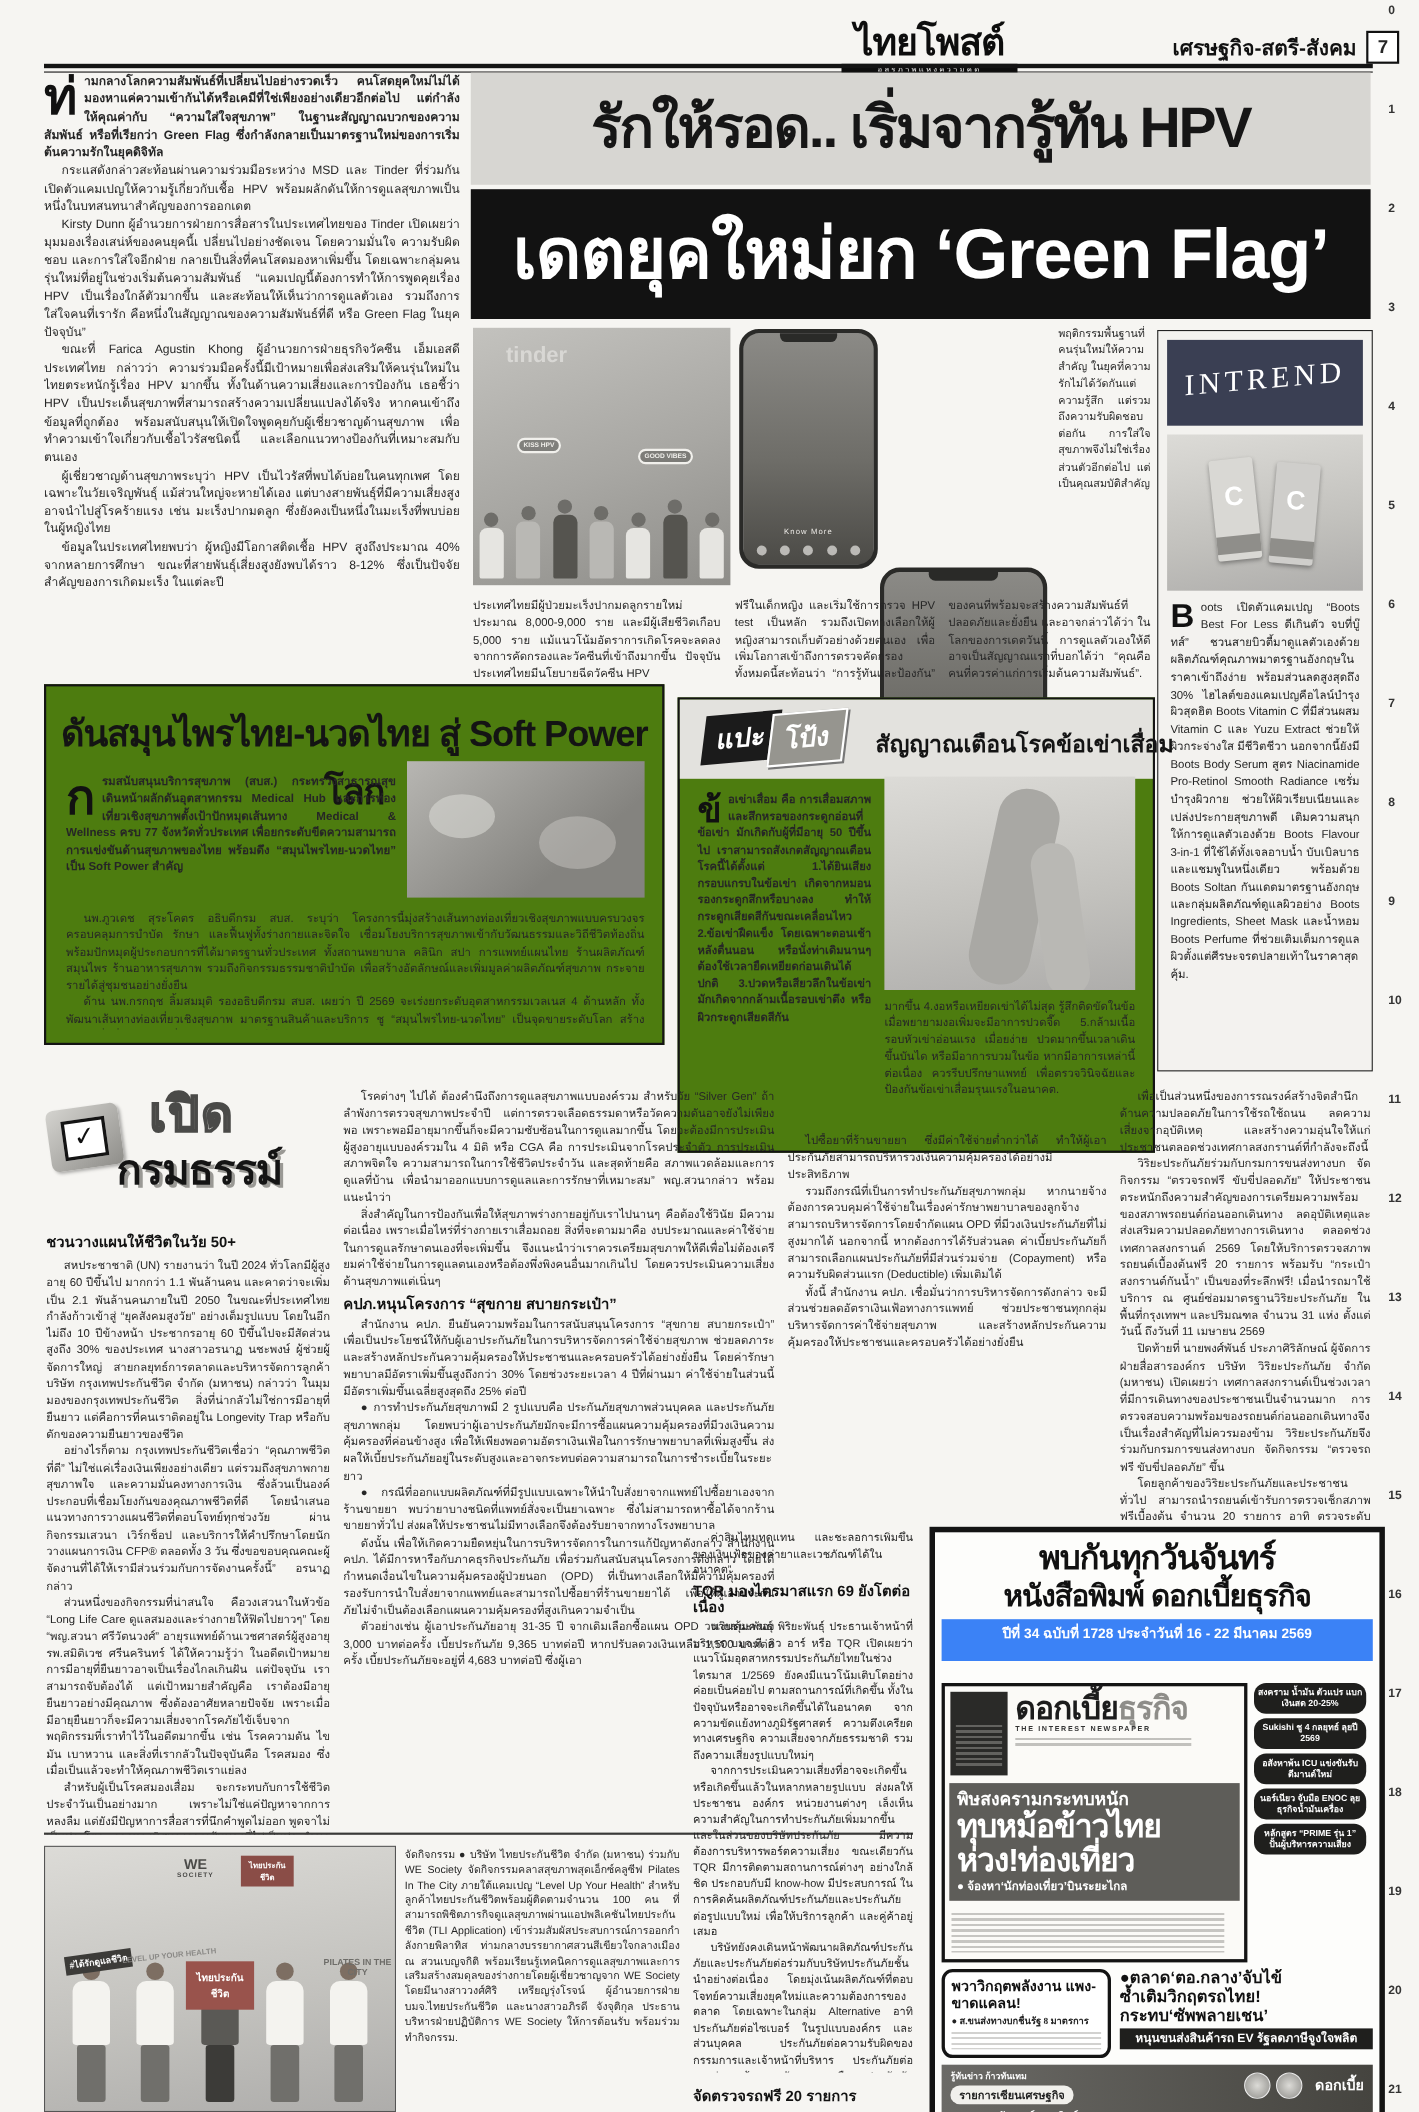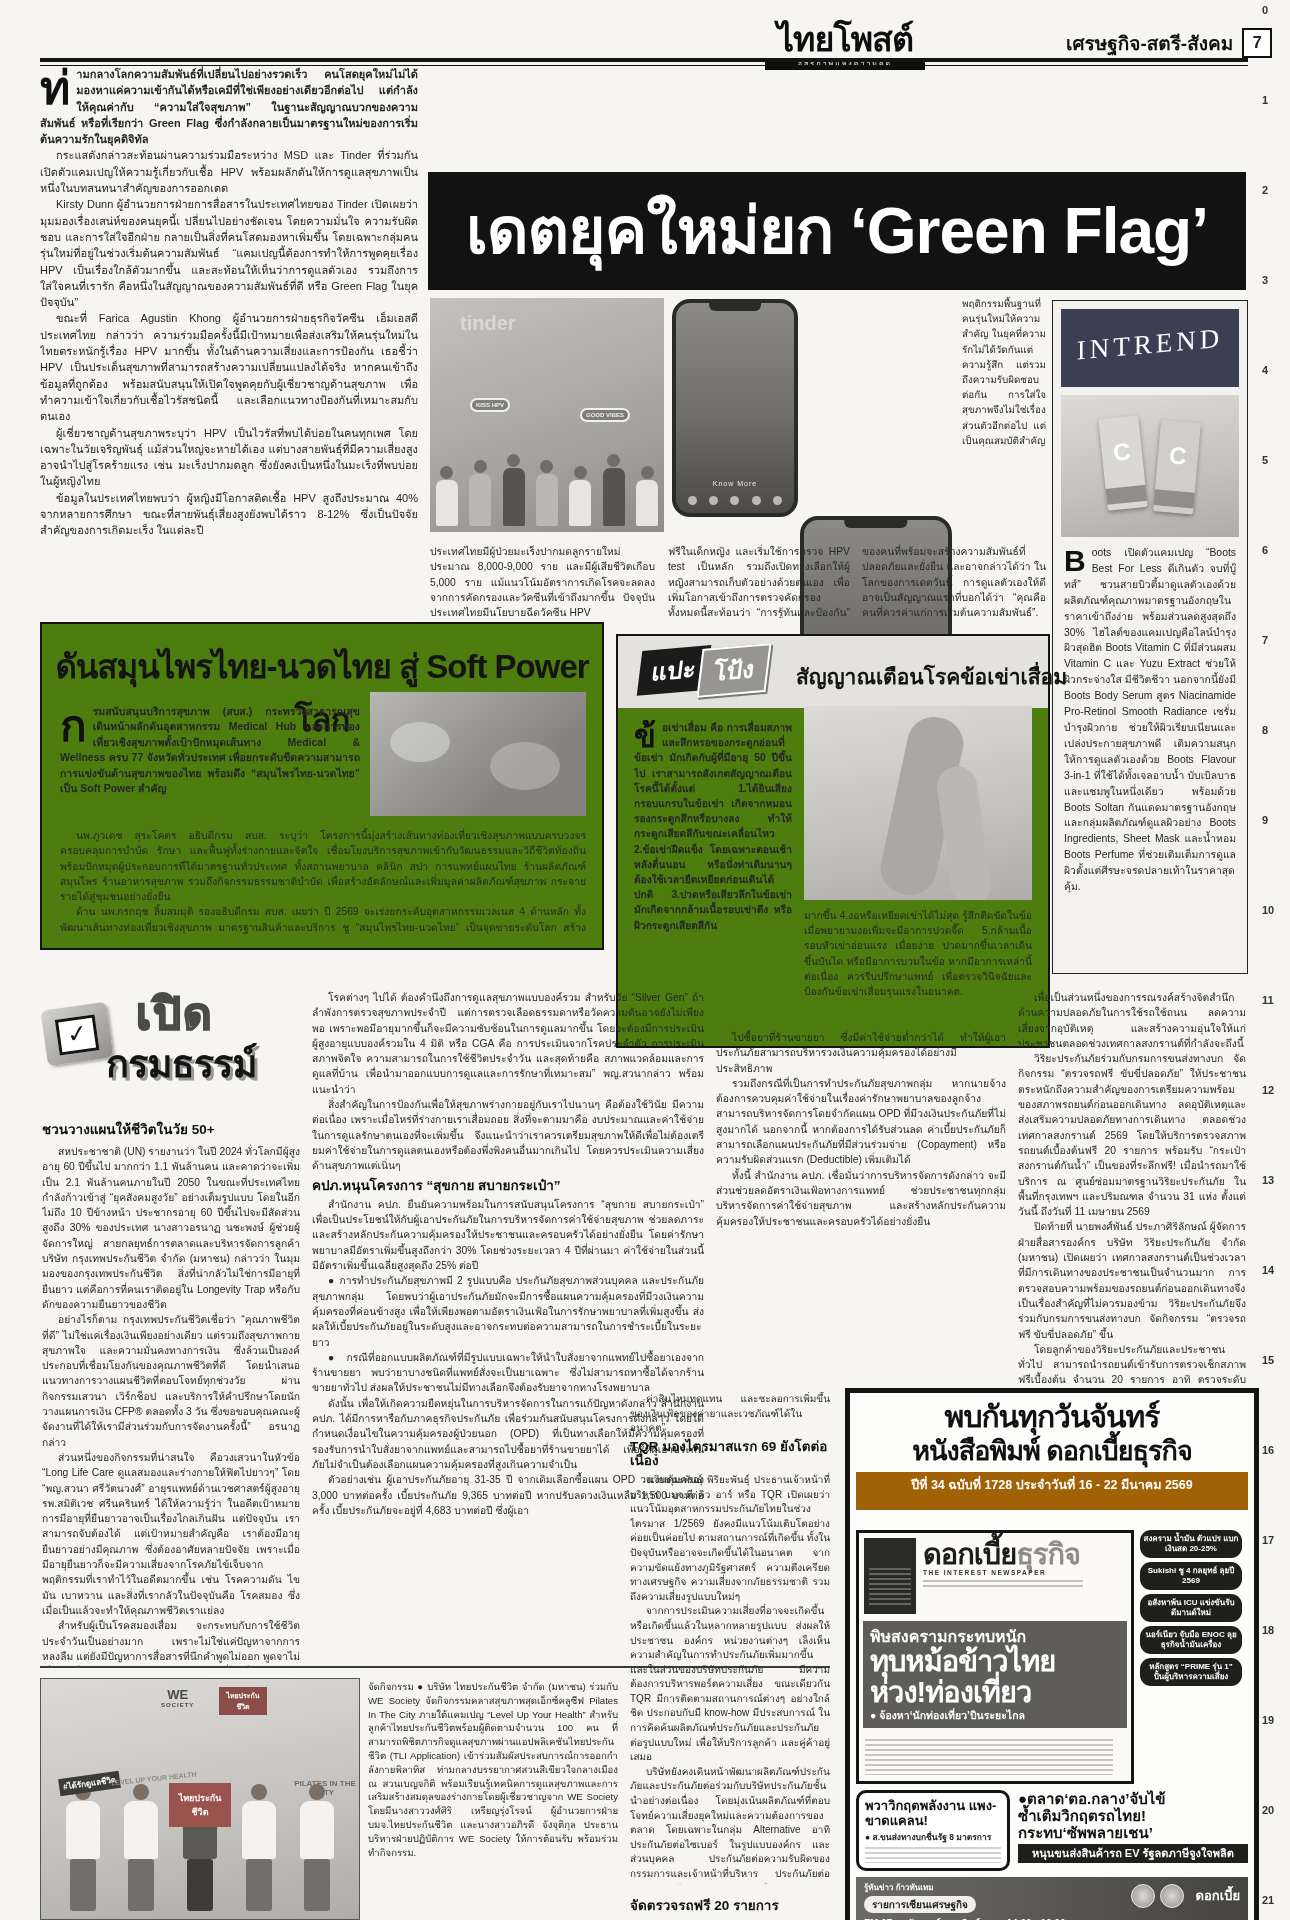--- a/index.html
+++ b/index.html
@@ -57,34 +57,34 @@
   
   .clipboard{width:66px;height:56px;background:linear-gradient(145deg,#d4d3cf,#8f8e8a);border-radius:7px;transform:rotate(-8deg);position:relative;box-shadow:2px 2px 3px rgba(0,0,0,.3);}
   .clipboard .chk{position:absolute;left:13px;top:11px;width:34px;height:30px;background:#fff;border:3px solid #141414;font-size:24px;font-weight:900;line-height:28px;text-align:center;color:#111;}
   .op-open{font-size:44px;font-weight:900;color:#e8e7e3;-webkit-text-stroke:2px #4a4a48;letter-spacing:2px;line-height:40px;}
   .op-word{font-size:38px;font-weight:900;color:#141414;text-shadow:3px 3px 0 #9a9995;letter-spacing:-1px;line-height:36px;}
   .subhead{font-size:13.5px;font-weight:800;color:#111;margin:4px 0;}
   
   .ad{border:5px solid #141414;background:#fdfdfb;}
   .ad-t1{font-size:30px;font-weight:900;text-align:center;letter-spacing:-1px;line-height:36px;color:#111;}
   .ad-t2{font-size:27px;font-weight:900;text-align:center;letter-spacing:-1px;line-height:32px;color:#111;}
-  .ad-datebar{background:#a16207;color:#fff;font-size:12.5px;font-weight:700;text-align:center;height:38px;line-height:26px;margin-top:5px;}
+  .ad-datebar{background:#3b82f6;color:#fff;font-size:12.5px;font-weight:700;text-align:center;height:38px;line-height:26px;margin-top:5px;}
   .mini{border:3px solid #141414;background:#fbfaf7;position:relative;}
   .mini-mast{font-size:29px;font-weight:900;letter-spacing:-1px;color:#1c1c1c;line-height:30px;}
   .mini-mast em{font-style:normal;color:#8e8d89;}
   .mini-sub{font-size:6.5px;letter-spacing:1.5px;color:#333;font-weight:700;}
   .railbox{background:#1f1f1d;color:#fff;font-size:8px;font-weight:700;text-align:center;padding:4px 3px;margin-bottom:4px;line-height:10px;border-radius:11px;}
   .mini-hl{background:#5e5d59;color:#fff;padding:6px 7px;}
   .mini-hl .l1{font-size:16px;font-weight:900;line-height:19px;}
   .mini-hl .l2{font-size:29px;font-weight:900;line-height:31px;letter-spacing:-1px;}
   .mini-hl .l4{font-size:10.5px;font-weight:700;line-height:14px;}
   .fake-lines{background:repeating-linear-gradient(#9b9a96 0 2px,transparent 2px 5px);}
   .roundbox{border:3px solid #141414;border-radius:10px;background:#fff;padding:5px 6px;}
   .rb1{font-size:13px;font-weight:900;line-height:15px;color:#111;}
-  .rb2{font-size:8.5px;font-weight:700;color:#222;margin-top:2px;}
+  .rb2{font-size:8.5px;font-weight:700;color:#222;margin-top:2px;font-family:Liberation Serif, serif;}
   .adr-h{font-size:15px;font-weight:900;line-height:17px;color:#111;}
   .ev-box{background:#1f1f1d;color:#fff;font-size:11px;font-weight:800;text-align:center;padding:3px;margin-top:3px;line-height:13px;}
   .fm{background:linear-gradient(90deg,#6b6a66,#45443f);color:#fff;position:relative;}
   .fm .tag{font-size:8px;font-weight:700;}
   .fm .pill{background:#f1f0ec;color:#222;border-radius:9px;font-size:10px;font-weight:800;padding:1px 8px;display:inline-block;margin-top:2px;}
   .fm .freq{font-size:10px;font-weight:800;margin-top:3px;}
   .fm .avs{position:absolute;right:64px;top:7px;display:flex;}
   .fm .avs i{width:22px;height:22px;border-radius:50%;background:radial-gradient(#dcdbd7,#8e8d89);margin-left:5px;border:1px solid #eee;}
   .fm .logo{position:absolute;right:8px;top:8px;font-size:13px;font-weight:900;}
   .subscribe{background:#2f2e2c;color:#fff;text-align:center;font-weight:900;}
@@ -146,20 +146,21 @@
     </div>
     <div>
         <div class="para">กระแสดังกล่าวสะท้อนผ่านความร่วมมือระหว่าง MSD และ Tinder ที่ร่วมกันเปิดตัวแคมเปญให้ความรู้เกี่ยวกับเชื้อ HPV พร้อมผลักดันให้การดูแลสุขภาพเป็นหนึ่งในบทสนทนาสำคัญของการออกเดต</div>
         <div class="para">Kirsty Dunn ผู้อำนวยการฝ่ายการสื่อสารในประเทศไทยของ Tinder เปิดเผยว่า มุมมองเรื่องเสน่ห์ของคนยุคนี้เ ปลี่ยนไปอย่างชัดเจน โดยความมั่นใจ ความรับผิดชอบ และการใส่ใจอีกฝ่าย กลายเป็นสิ่งที่คนโสดมองหาเพิ่มขึ้น โดยเฉพาะกลุ่มคนรุ่นใหม่ที่อยู่ในช่วงเริ่มต้นความสัมพันธ์ “แคมเปญนี้ต้องการทำให้การพูดคุยเรื่อง HPV เป็นเรื่องใกล้ตัวมากขึ้น และสะท้อนให้เห็นว่าการดูแลตัวเอง รวมถึงการใส่ใจคนที่เรารัก คือหนึ่งในสัญญาณของความสัมพันธ์ที่ดี หรือ Green Flag ในยุคปัจจุบัน”</div>
         <div class="para">ขณะที่ Farica Agustin Khong ผู้อำนวยการฝ่ายธุรกิจวัคซีน เอ็มเอสดี ประเทศไทย กล่าวว่า ความร่วมมือครั้งนี้มีเป้าหมายเพื่อส่งเสริมให้คนรุ่นใหม่ในไทยตระหนักรู้เรื่อง HPV มากขึ้น ทั้งในด้านความเสี่ยงและการป้องกัน เธอชี้ว่า HPV เป็นประเด็นสุขภาพที่สามารถสร้างความเปลี่ยนแปลงได้จริง หากคนเข้าถึงข้อมูลที่ถูกต้อง พร้อมสนับสนุนให้เปิดใจพูดคุยกับผู้เชี่ยวชาญด้านสุขภาพ เพื่อทำความเข้าใจเกี่ยวกับเชื้อไวรัสชนิดนี้ และเลือกแนวทางป้องกันที่เหมาะสมกับตนเอง</div>
         <div class="para">ผู้เชี่ยวชาญด้านสุขภาพระบุว่า HPV เป็นไวรัสที่พบได้บ่อยในคนทุกเพศ โดยเฉพาะในวัยเจริญพันธุ์ แม้ส่วนใหญ่จะหายได้เอง แต่บางสายพันธุ์ที่มีความเสี่ยงสูงอาจนำไปสู่โรคร้ายแรง เช่น มะเร็งปากมดลูก ซึ่งยังคงเป็นหนึ่งในมะเร็งที่พบบ่อยในผู้หญิงไทย</div>
         <div class="para">ข้อมูลในประเทศไทยพบว่า ผู้หญิงมีโอกาสติดเชื้อ HPV สูงถึงประมาณ 40% จากหลายการศึกษา ขณะที่สายพันธุ์เสี่ยงสูงยังพบได้ราว 8-12% ซึ่งเป็นปัจจัยสำคัญของการเกิดมะเร็ง ในแต่ละปี</div>
       </div>
   </div>
 
+  <div class="abs band1" style="left:428px;top:66px;width:818px;height:102px;">รักให้รอด.. เริ่มจากรู้ทัน HPV</div>
   <div class="abs band2" style="left:428px;top:172px;width:818px;height:118px;">เดตยุคใหม่ยก ‘Green Flag’</div>
 
   <div class="abs photo" style="left:430px;top:298px;width:234px;height:234px;">
     <div class="abs tinder-word" style="left:30px;top:14px;">tinder</div>
     <div class="crowd">
       <div class="person">
           <div class="head"></div>
           <div class="torso"></div>
         </div>
       <div class="person">

